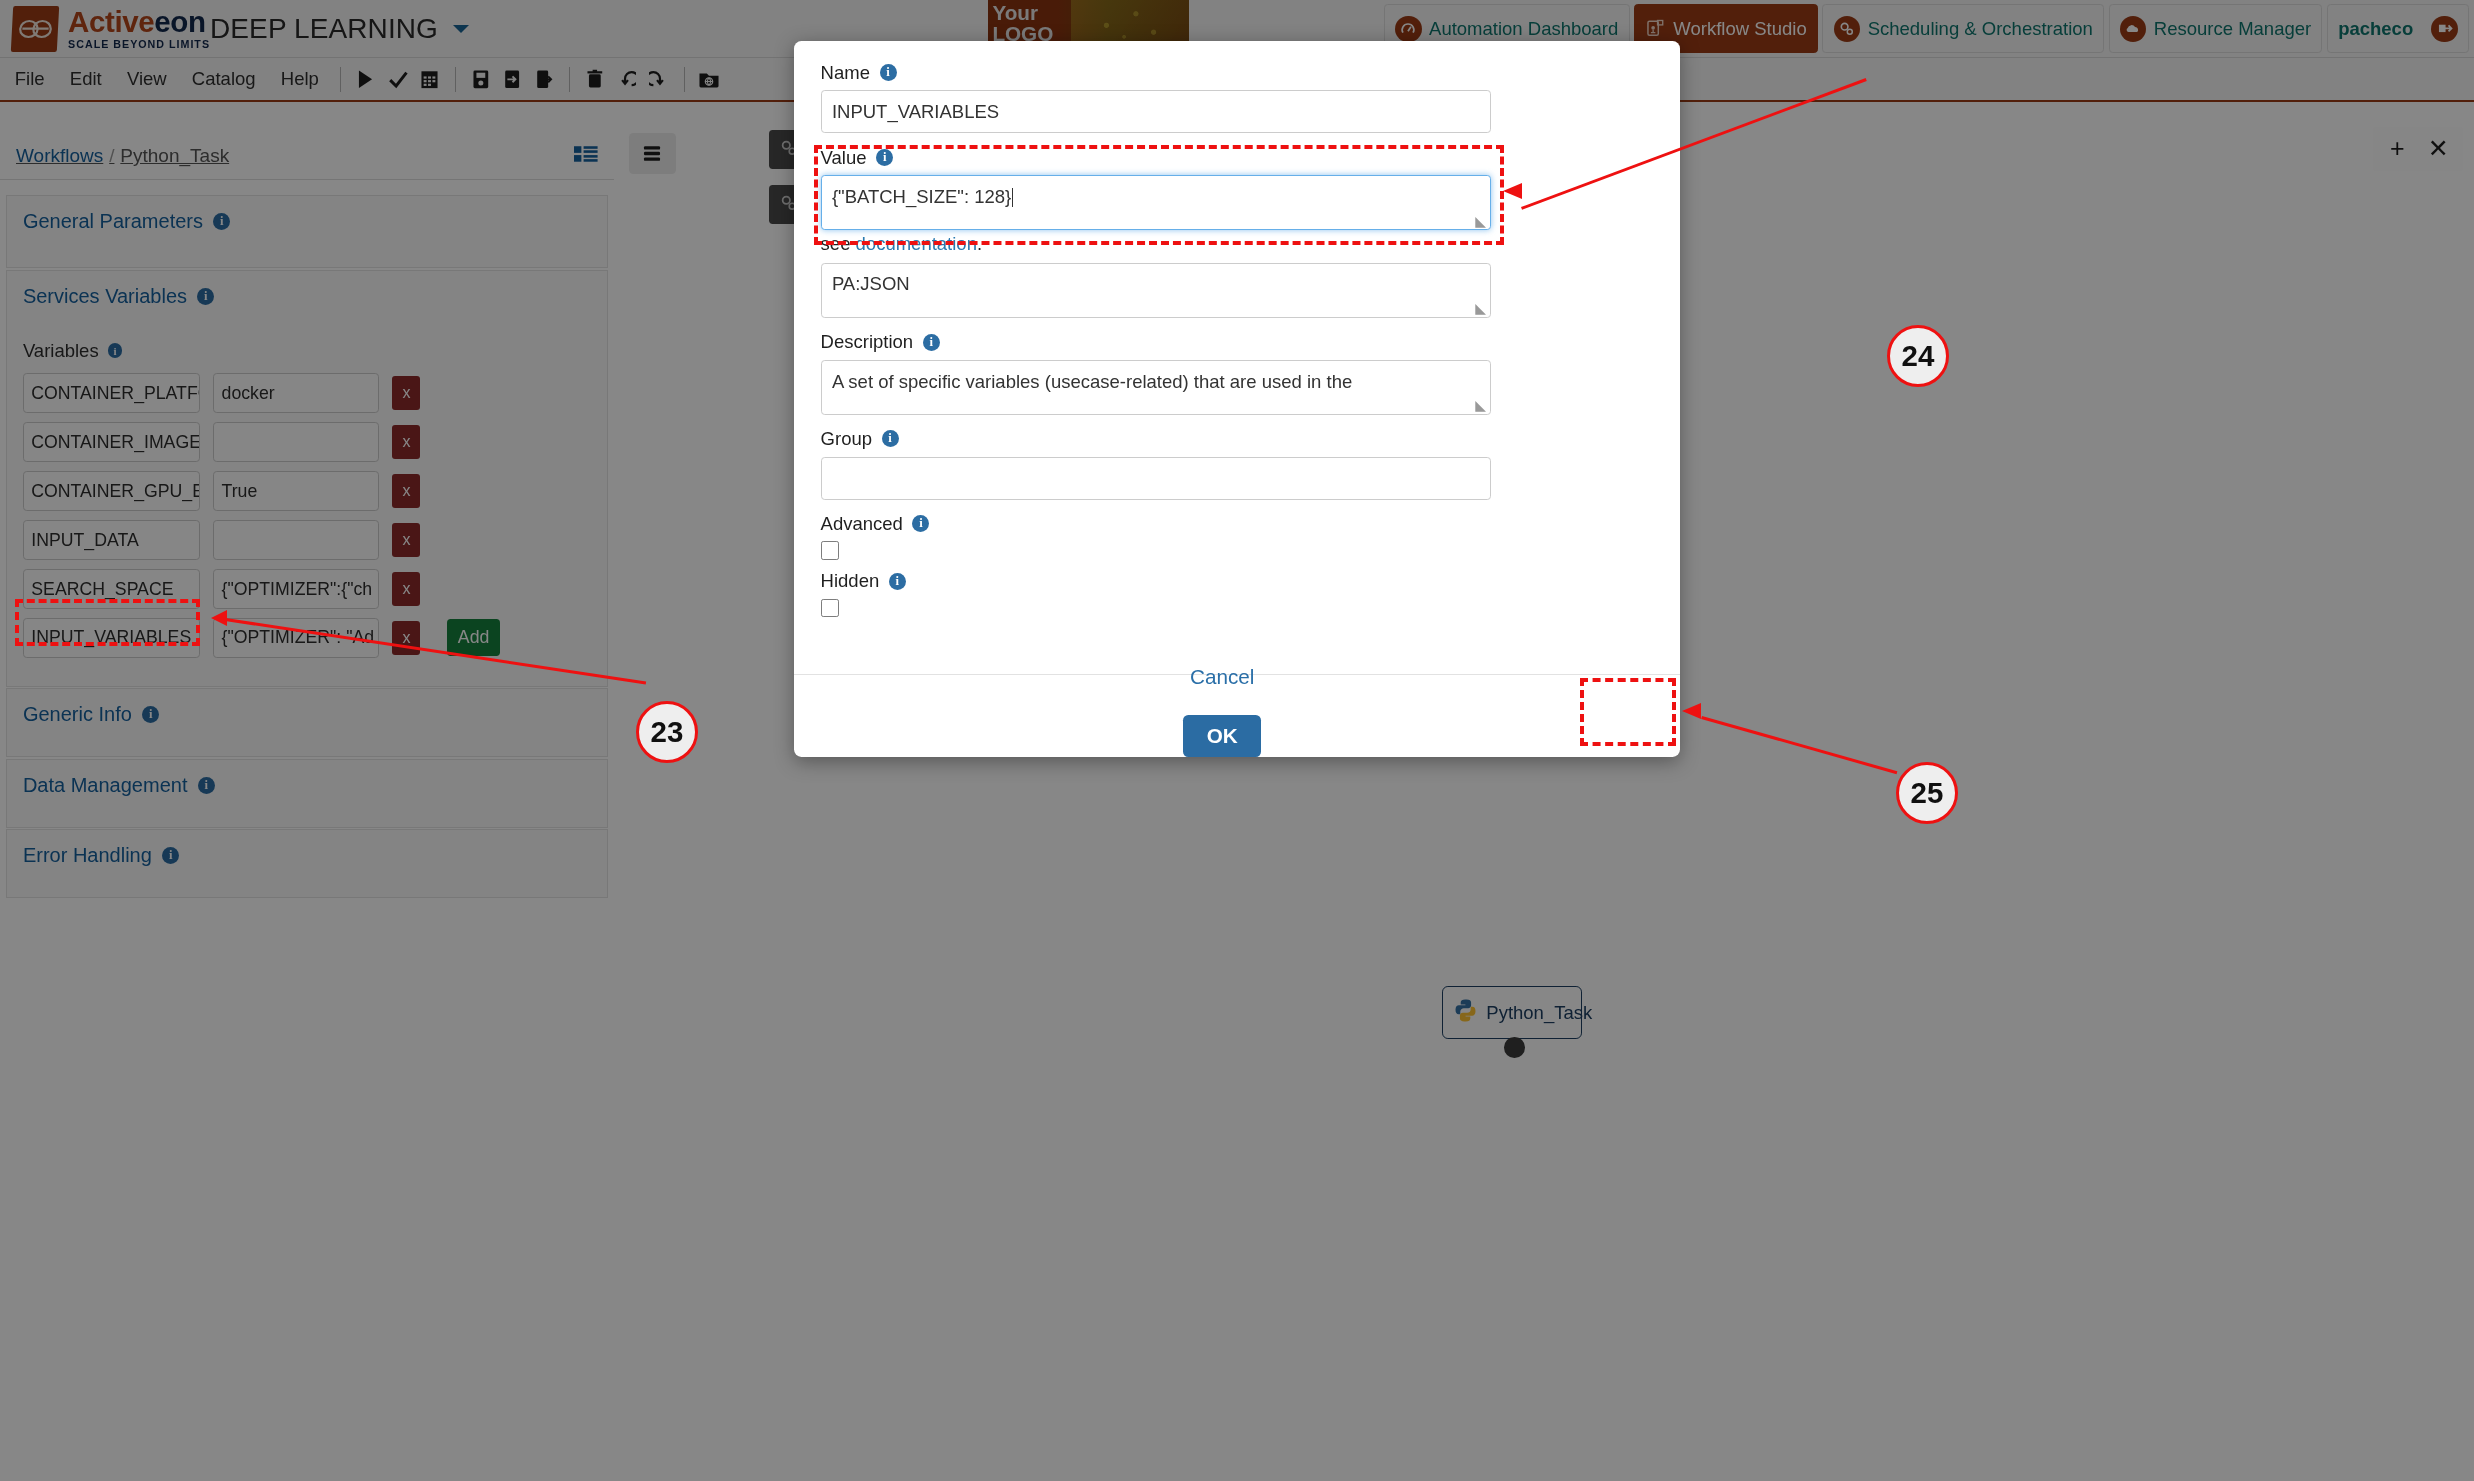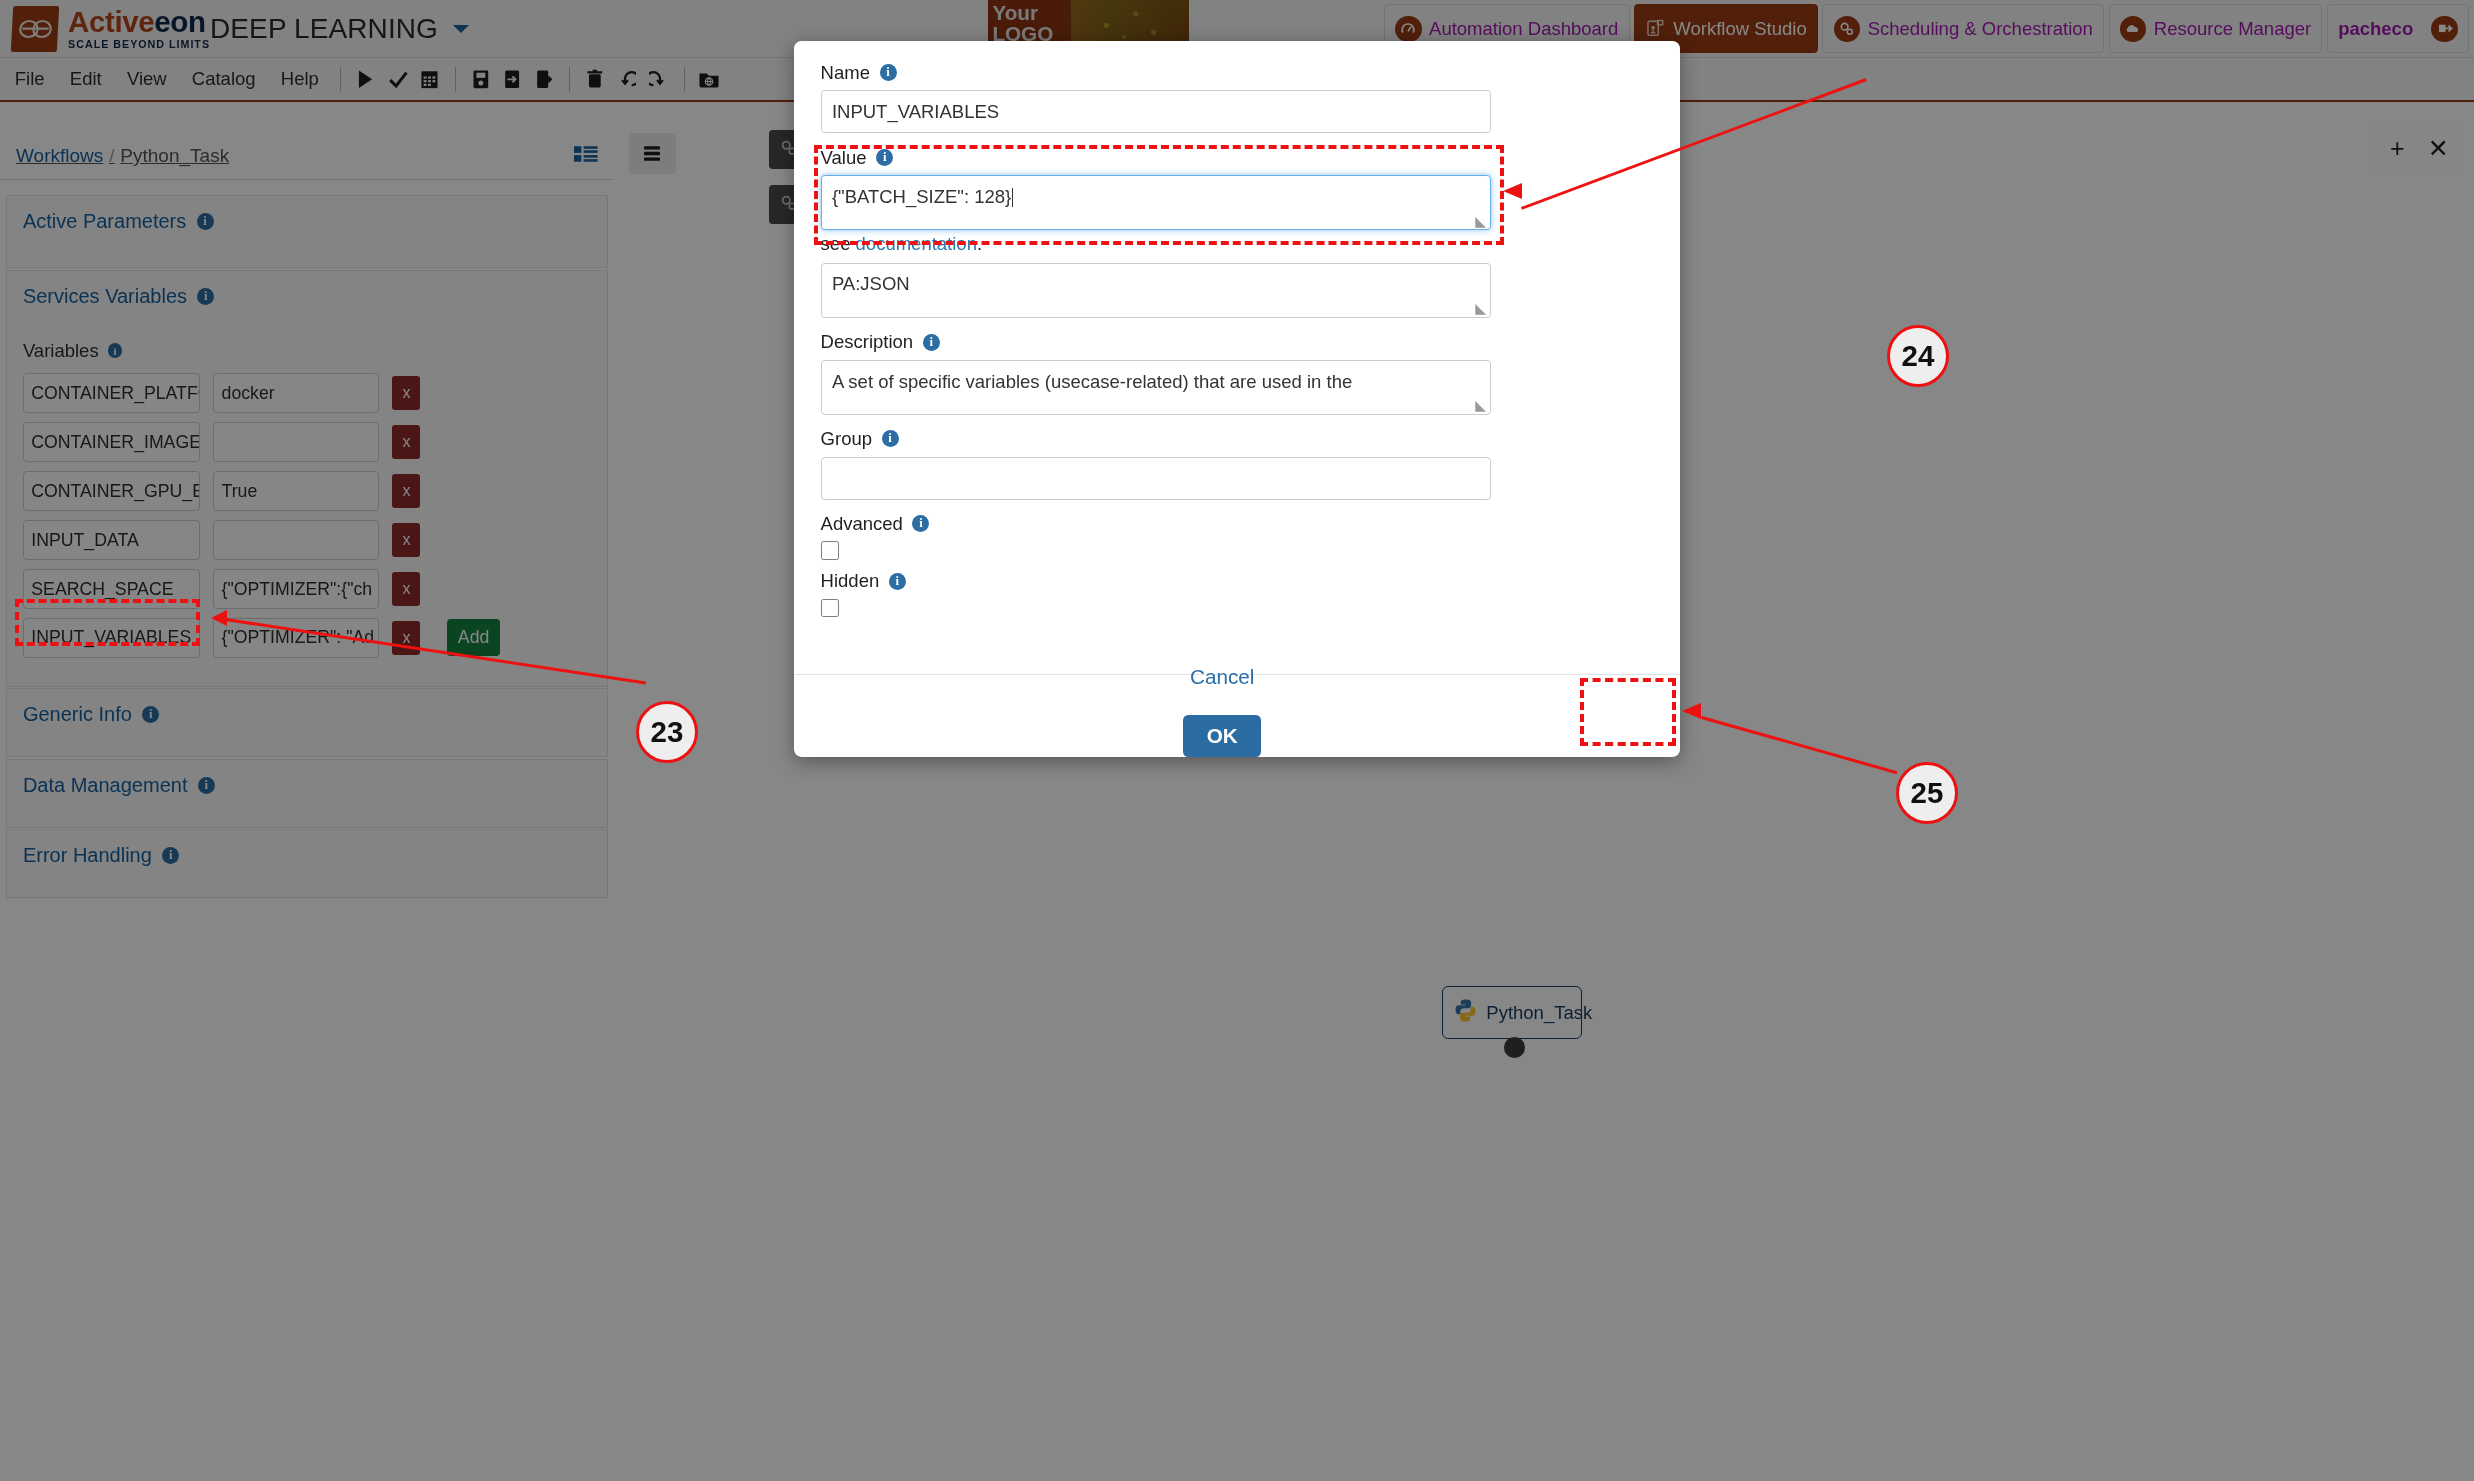--- a/index.html
+++ b/index.html
@@ -63,21 +63,21 @@
       radial-gradient(circle at 55% 30%, rgba(210,190,60,.5) 0 2.2px, transparent 3px),
       radial-gradient(circle at 70% 70%, rgba(210,190,60,.5) 0 2.2px, transparent 3px),
       radial-gradient(circle at 45% 80%, rgba(210,190,60,.45) 0 1.5px, transparent 2.2px),
       linear-gradient(125deg, rgba(170,150,40,.55), rgba(110,70,16,.2));
   }
 
   #topnav { position:absolute; right:5.9px; top:4.4px; display:flex; align-items:stretch; height:49px; }
   .navbtn {
     display:flex; align-items:center; gap:7.4px;
     border:0.7px solid #dedede; background:#f5f5f5; border-radius:3.7px;
-    padding:0 10.3px; margin-left:4.4px; font-size:18.5px; color:#a21caf; white-space:nowrap;
+    padding:0 10.3px; margin-left:4.4px; font-size:18.5px; color:#0f766e; white-space:nowrap;
   }
   .navbtn.active { background:#9b3c16; border-color:#9b3c16; color:#ffffff; }
   .navbtn .gl { display:inline-flex; }
   .navbtn.user { font-weight:bold; gap:18px; }
 
   .ic-circ { width:26.6px;height:26.6px;border-radius:50%;background:#9b3c16;display:inline-flex;align-items:center;justify-content:center;}
 
   #globe-badge {
     position:absolute; right:13.3px; top:61px; width:41px; height:32px;
   }
@@ -418,21 +418,21 @@
             <rect x="13" y="15" width="19" height="3.5" fill="#16609e"></rect>
             <rect x="13" y="20.5" width="19" height="3.5" fill="#16609e"></rect>
           </svg>
       </div>
     </div>
 
     <div style="height:14.8px"></div>
 
     <div class="accordion-sec">
       <div class="acc-head">
-        <span>Active Parameters</span>
+        <span>General Parameters</span>
         <span class="info-i">i</span>
       </div>
       <div style="height:20.7px"></div>
     </div>
 
     <div class="accordion-sec">
       <div class="acc-head">
         <span>Services Variables</span>
         <span class="info-i">i</span>
       </div>

